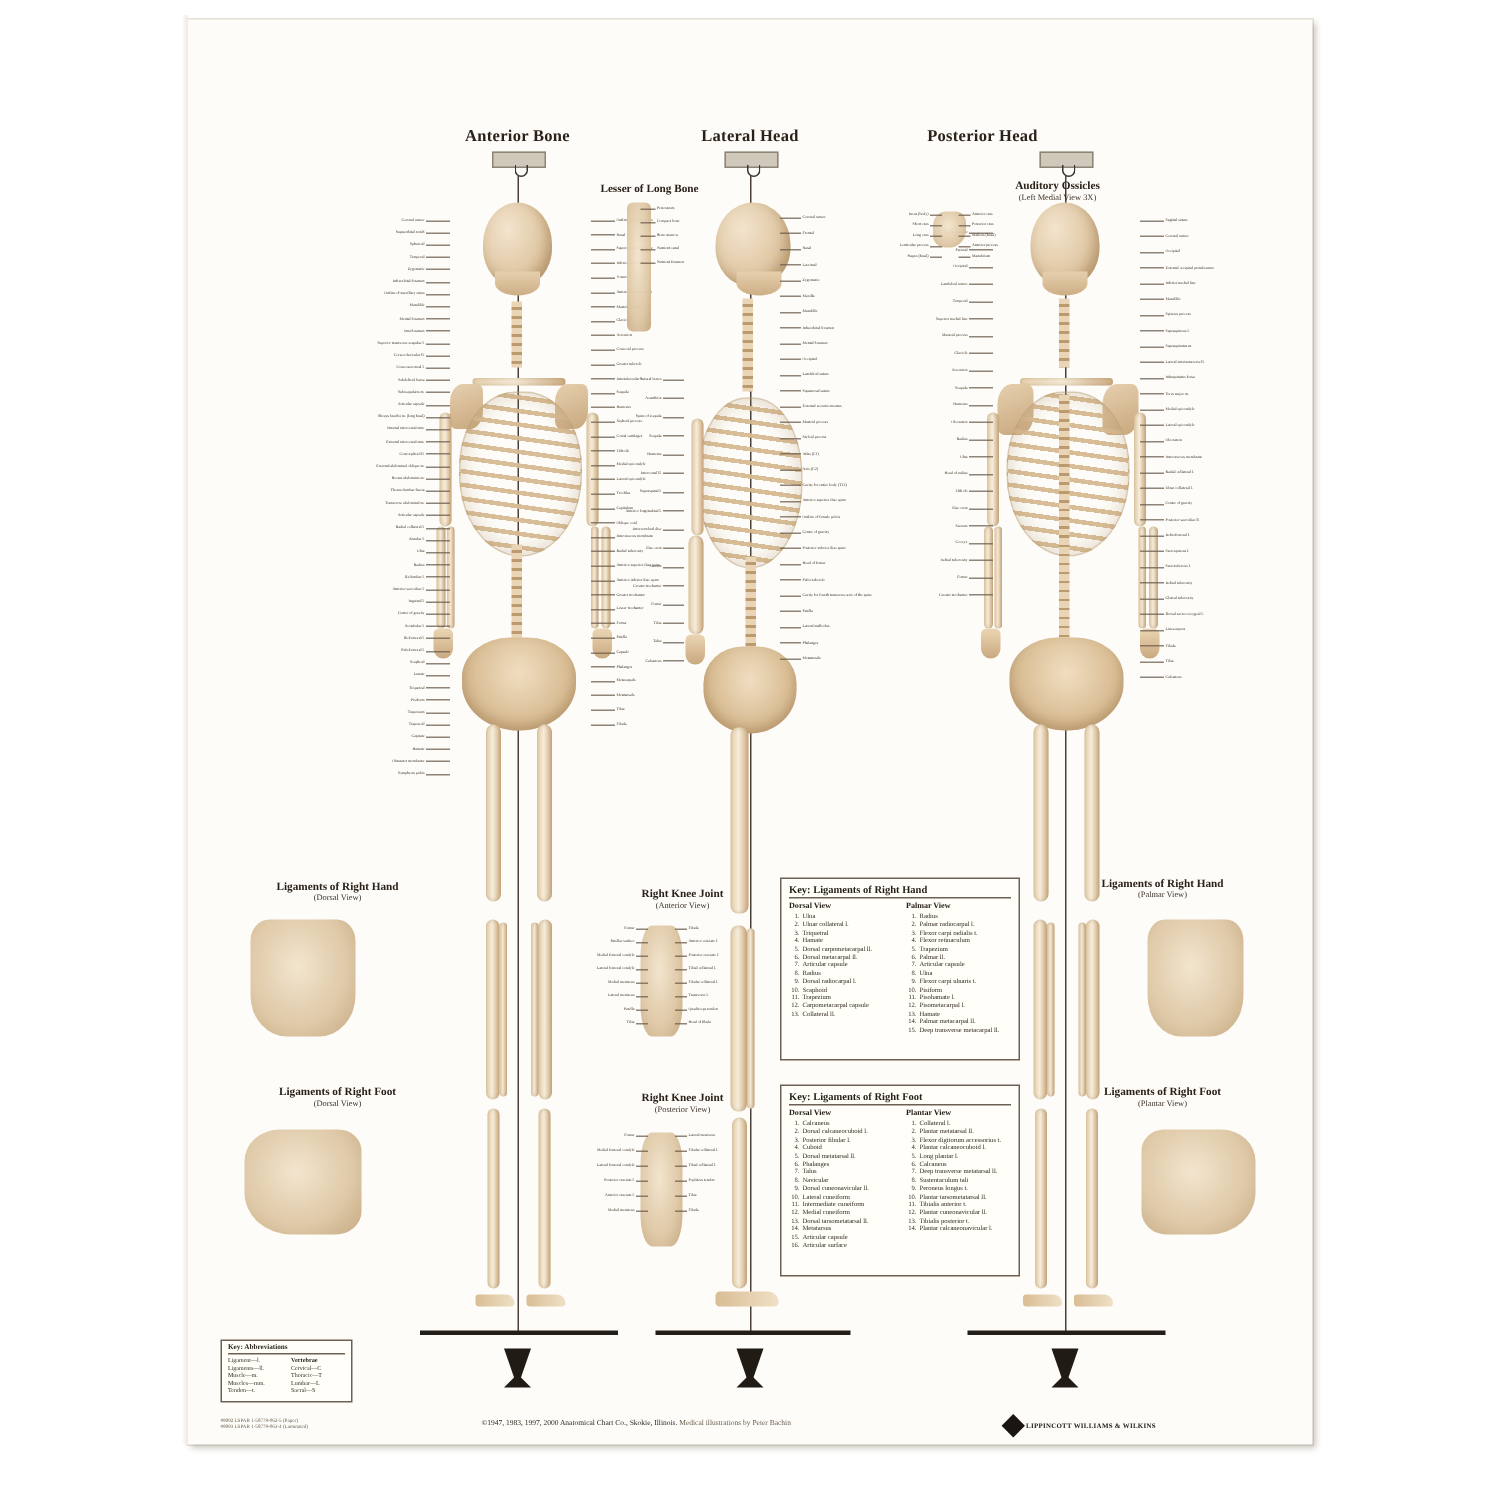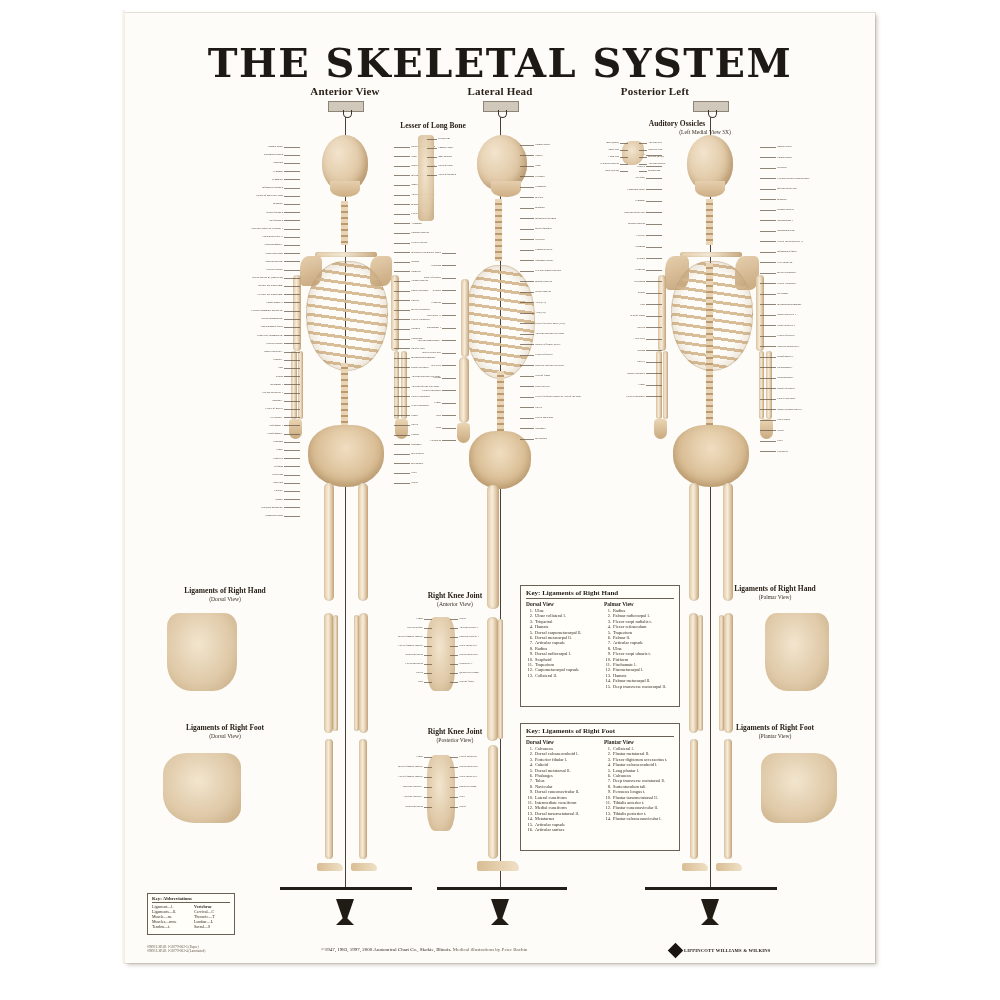--- a/index.html
+++ b/index.html
@@ -142,24 +142,23 @@
     width:11px;height:11px;background:#1a1512;transform:rotate(45deg);
   }
   .logo .lw{font-size:4.6px;font-weight:bold;color:#1a1512;letter-spacing:.2px;white-space:nowrap;}
 </style>
 </head>
 <body>
 
 <div id="root">
   <div class="poster">
 
-    <div class="title">THE SKELETAL SYSTEM</div>
-    <div class="viewlabel a">Anterior View</div>
+    <div class="viewlabel a">Anterior Bone</div>
     <div class="viewlabel b">Lateral Head</div>
-    <div class="viewlabel c">Posterior Left</div>
+    <div class="viewlabel c">Posterior Head</div>
 
     <div class="fig">
       <div class="hanger" style="left:203px;top:88px;"></div>
       <div class="plumbline" style="left:220px;top:104px;height:772px;"></div>
       <div class="groundline" style="left:155px;top:874px;width:132px;"></div>
       <div class="plumbbob" style="left:211px;top:886px;"></div>
 
       <div class="skull" style="left:197px;top:122px;"></div>
       <div class="jaw" style="left:205px;top:168px;"></div>
       <div class="spine" style="left:216px;top:188px;height:44px;"></div>
@@ -625,21 +624,21 @@
         <span class="lbl" style="top: 9px; left: 0px;">Compact bone</span>
         <span class="leader" style="top: 10.5px; left: -11px; width: 10px;"></span>
         <span class="lbl" style="top: 18px; left: 0px;">Bone marrow</span>
         <span class="leader" style="top: 19.5px; left: -11px; width: 10px;"></span>
         <span class="lbl" style="top: 27px; left: 0px;">Nutrient canal</span>
         <span class="leader" style="top: 28.5px; left: -11px; width: 10px;"></span>
         <span class="lbl" style="top: 36px; left: 0px;">Nutrient foramen</span>
         <span class="leader" style="top: 37.5px; left: -11px; width: 10px;"></span>
       </div>
 
-    <div class="inset-title" style="left:472px;top:106px;width:160px;">Auditory Ossicles</div>
+    <div class="inset-title" style="left:500px;top:106px;width:160px;">Auditory Ossicles</div>
     <div class="inset-sub" style="left:500px;top:116px;width:160px;">(Left Medial View 3X)</div>
     <div class="inset-art" style="left:497px;top:128px;width:22px;height:24px;border-radius:40% 30% 50% 35%;"></div>
     <div id="ossicle-labels-left" style="position:absolute;left:494px;top:128px;">
         <span class="lbl r" style="top: 0px; left: 0px;">Incus (body)</span>
         <span class="leader" style="top: 1.5px; left: 1px; width: 8px;"></span>
         <span class="lbl r" style="top: 7px; left: 0px;">Short crus</span>
         <span class="leader" style="top: 8.5px; left: 1px; width: 8px;"></span>
         <span class="lbl r" style="top: 14px; left: 0px;">Long crus</span>
         <span class="leader" style="top: 15.5px; left: 1px; width: 8px;"></span>
         <span class="lbl r" style="top: 21px; left: 0px;">Lenticular process</span>

